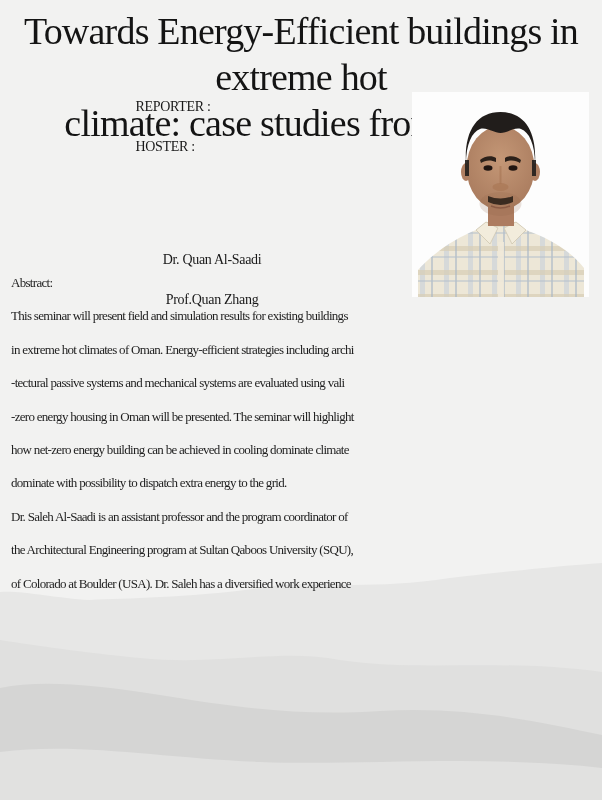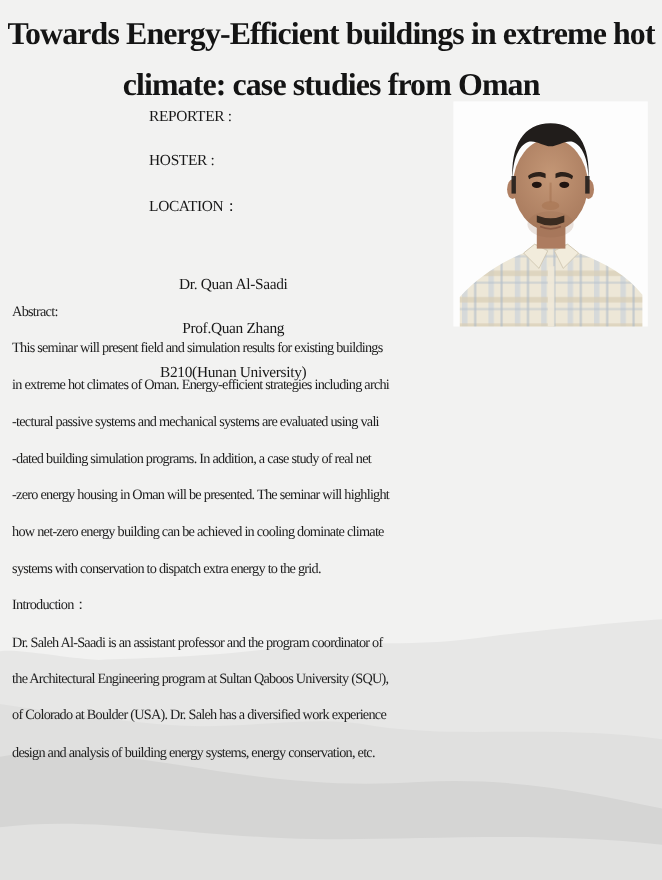--- a/index.html
+++ b/index.html
@@ -12,23 +12,22 @@
     color:#1e1e1e;
     overflow:hidden;
   }
   .mountains {
     position:absolute; left:0; bottom:0; width:602px; height:280px;
     pointer-events:none;
   }
   .title {
     position:absolute; top:8px; left:0; width:602px;
     text-align:center;
-    font-size:29px; line-height:46px; letter-spacing:-0.8px;
+    font-size:38px; line-height:46px; letter-spacing:-0.8px;
     color:#141414;
-    font-weight:bold;
   }
   .info {
     position:absolute; left:12px; top:99px; width:400px;
   }
   .info-row {
     display:flex; height:40px; align-items:center;
     font-size:14px; letter-spacing:-0.3px; color:#181818;flex-direction:column;
   }
   .info-label { width:153px; flex:0 0 153px; }
   .info-row:nth-child(4) .info-value { padding-left:13px; }
@@ -63,24 +62,20 @@
   </div>
 
   <div class="info">
     <div class="info-row">
       <div class="info-label">REPORTER :</div>
       <div class="info-value">Dr. Quan Al-Saadi</div>
     </div>
     <div class="info-row">
       <div class="info-label">HOSTER :</div>
       <div class="info-value">Prof.Quan Zhang</div>
-    </div>
-    <div class="info-row">
-      <div class="info-label">LOCATION：</div>
-      <div class="info-value">B210(Hunan University)</div>
     </div>
   </div>
 
   <div class="photo">
     <svg width="177" height="205" viewBox="0 0 177 205" aria-hidden="true">
       <defs>
         <pattern id="plaid" width="24" height="24" patternUnits="userSpaceOnUse">
           <rect width="24" height="24" fill="#ede7d7"></rect>
           <rect x="8" width="5" height="24" fill="#ccd3da" opacity="0.7"></rect>
           <rect y="10" width="24" height="5" fill="#d8cdb6" opacity="0.7"></rect>
@@ -126,27 +121,24 @@
       <path d="M79,114 Q88.5,118 98,114" stroke="#8a5a44" stroke-width="1.5" fill="none"></path>
     </svg>
   </div>
 
   <div class="body-text">
     <div class="line">Abstract:</div>
     <div>
         <div class="line">This seminar will present field and simulation results for existing buildings</div>
         <div class="line">in extreme hot climates of Oman. Energy-efficient strategies including archi</div>
         <div class="line">-tectural passive systems and mechanical systems are evaluated using vali</div>
-        <div class="line">-dated building simulation programs. In addition, a case study of real net</div>
         <div class="line">-zero energy housing in Oman will be presented. The seminar will highlight</div>
         <div class="line">how net-zero energy building can be achieved in cooling dominate climate</div>
-        <div class="line">systems with conservation to dispatch extra energy to the grid.</div>
+        <div class="line">dominate with possibility to dispatch extra energy to the grid.</div>
       </div>
-    <div class="line">Introduction：</div>
     <div>
         <div class="line">Dr. Saleh Al-Saadi is an assistant professor and the program coordinator of</div>
         <div class="line">the Architectural Engineering program at Sultan Qaboos University (SQU),</div>
         <div class="line">of Colorado at Boulder (USA). Dr. Saleh has a diversified work experience</div>
-        <div class="line">design and analysis of building energy systems, energy conservation, etc.</div>
       </div>
   </div>
 
 </div>
 
 </body></html>

